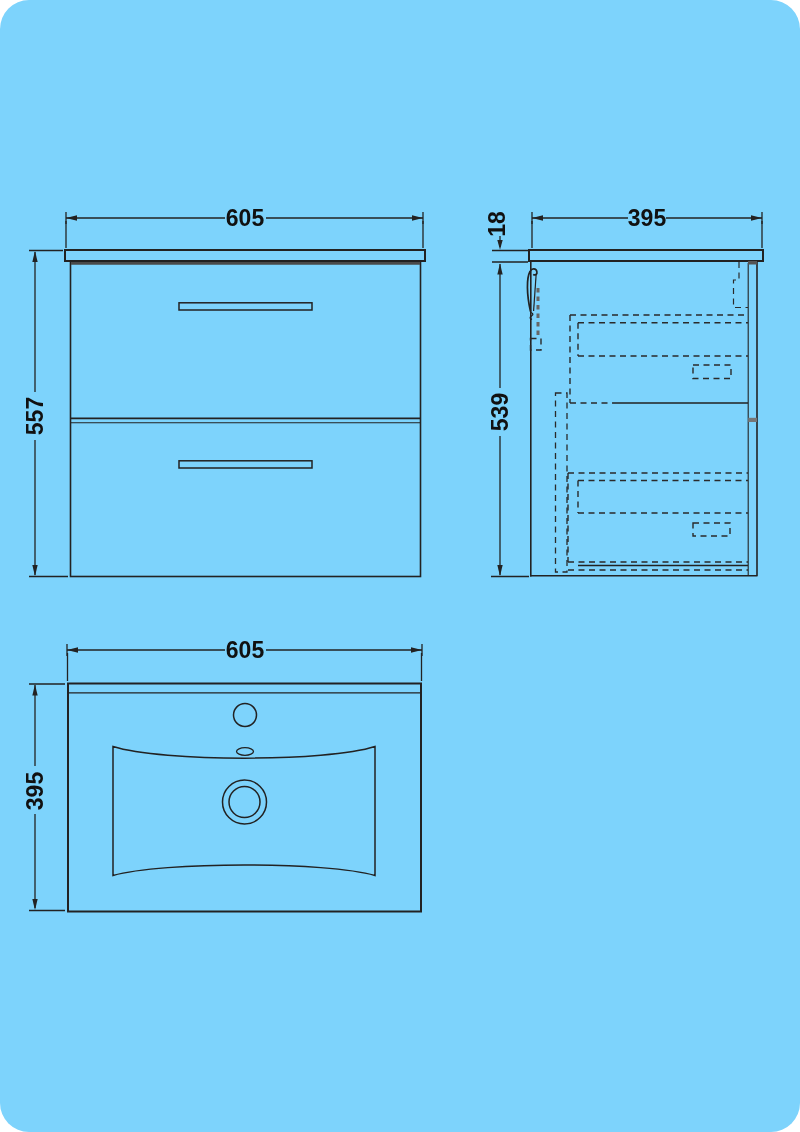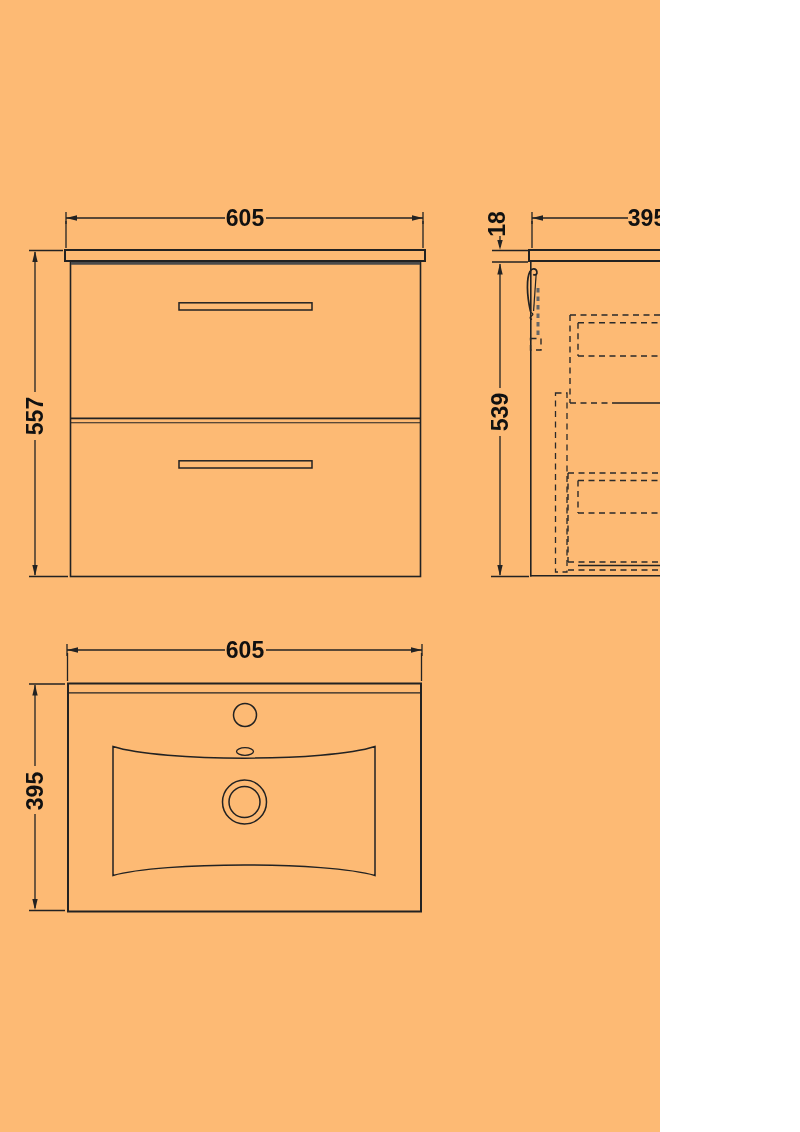--- a/index.html
+++ b/index.html
@@ -3,24 +3,25 @@
 <meta charset="utf-8">
 <style>
   html, body {
     margin: 0;
     padding: 0;
     background: #ffffff;
     font-family: "Liberation Sans", "DejaVu Sans", sans-serif;
   }
   .page {
     position: relative;
-    width: 660px;
+    width: 800px;
     height: 1132px;
-    background: #fdba74;
+    background: #7dd3fc;
     overflow: hidden;
+    border-radius: 29px;
   }
   svg { display: block; }
   .dim-text {
     font-family: "Liberation Sans", "DejaVu Sans", sans-serif;
     font-weight: bold;
     font-size: 23px;
     fill: #111111;
   }
   .solid { stroke: #222222; fill: none; }
   .dash  { stroke: #2a2a2a; fill: none; stroke-dasharray: 6 4.5; }

